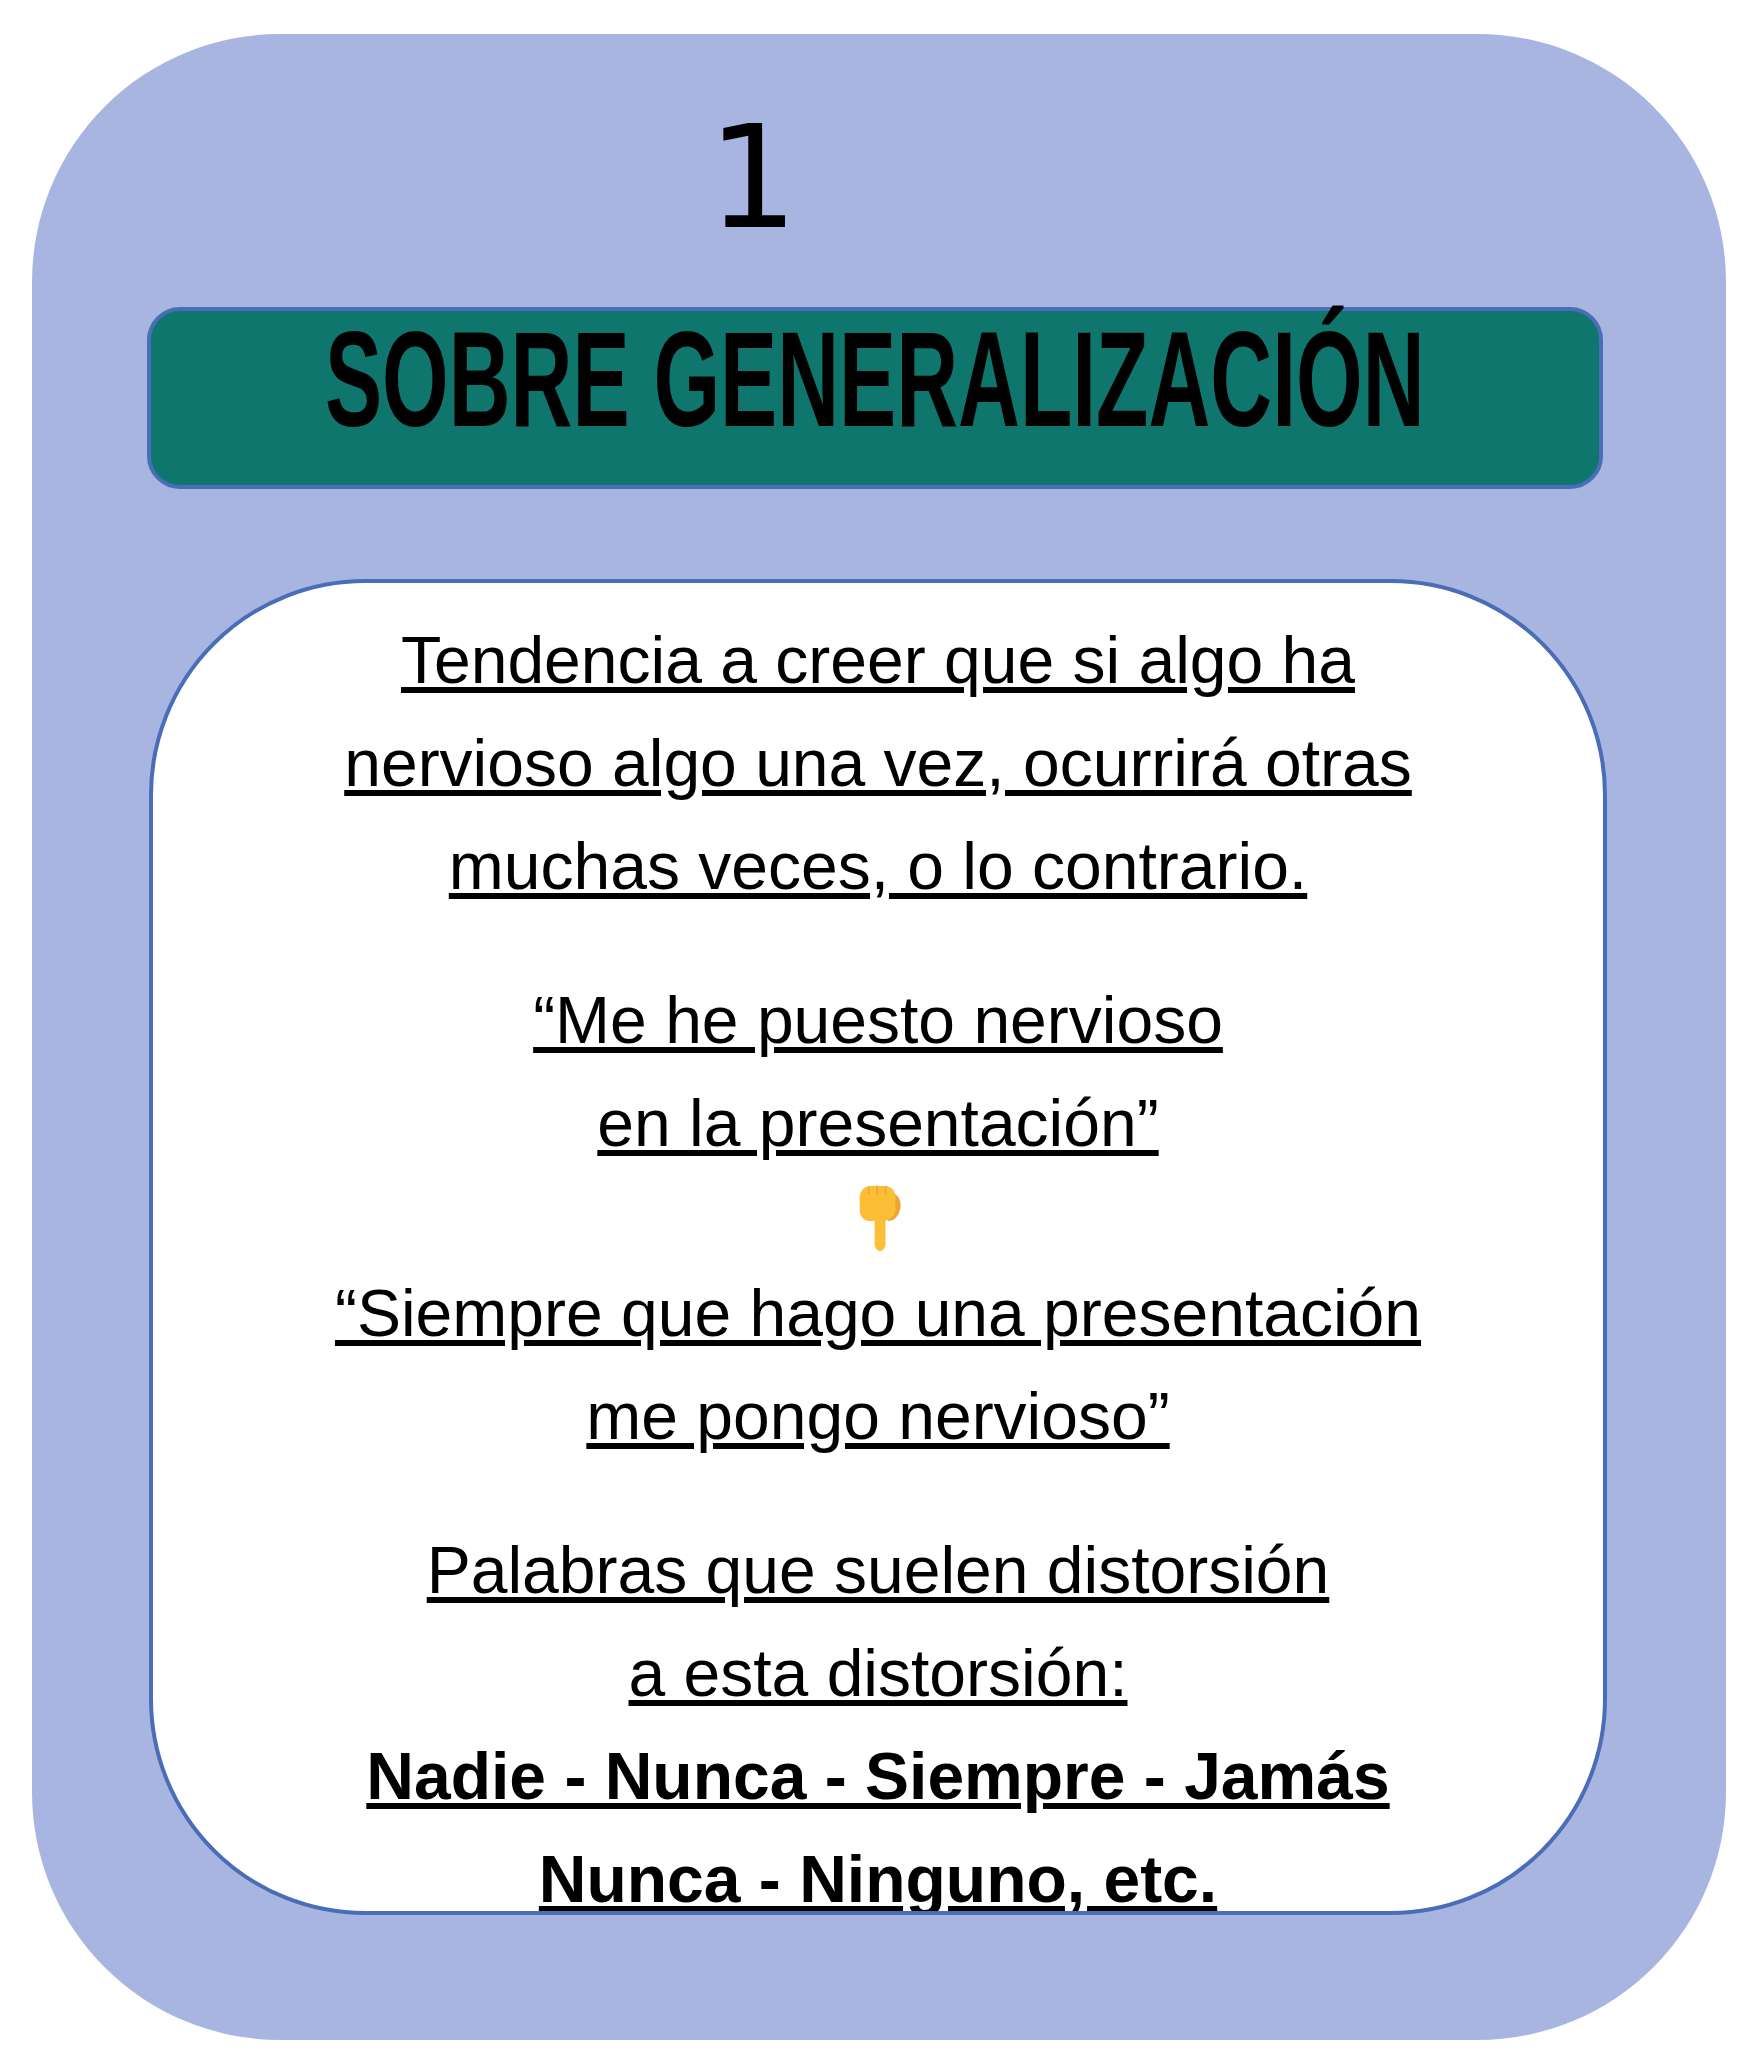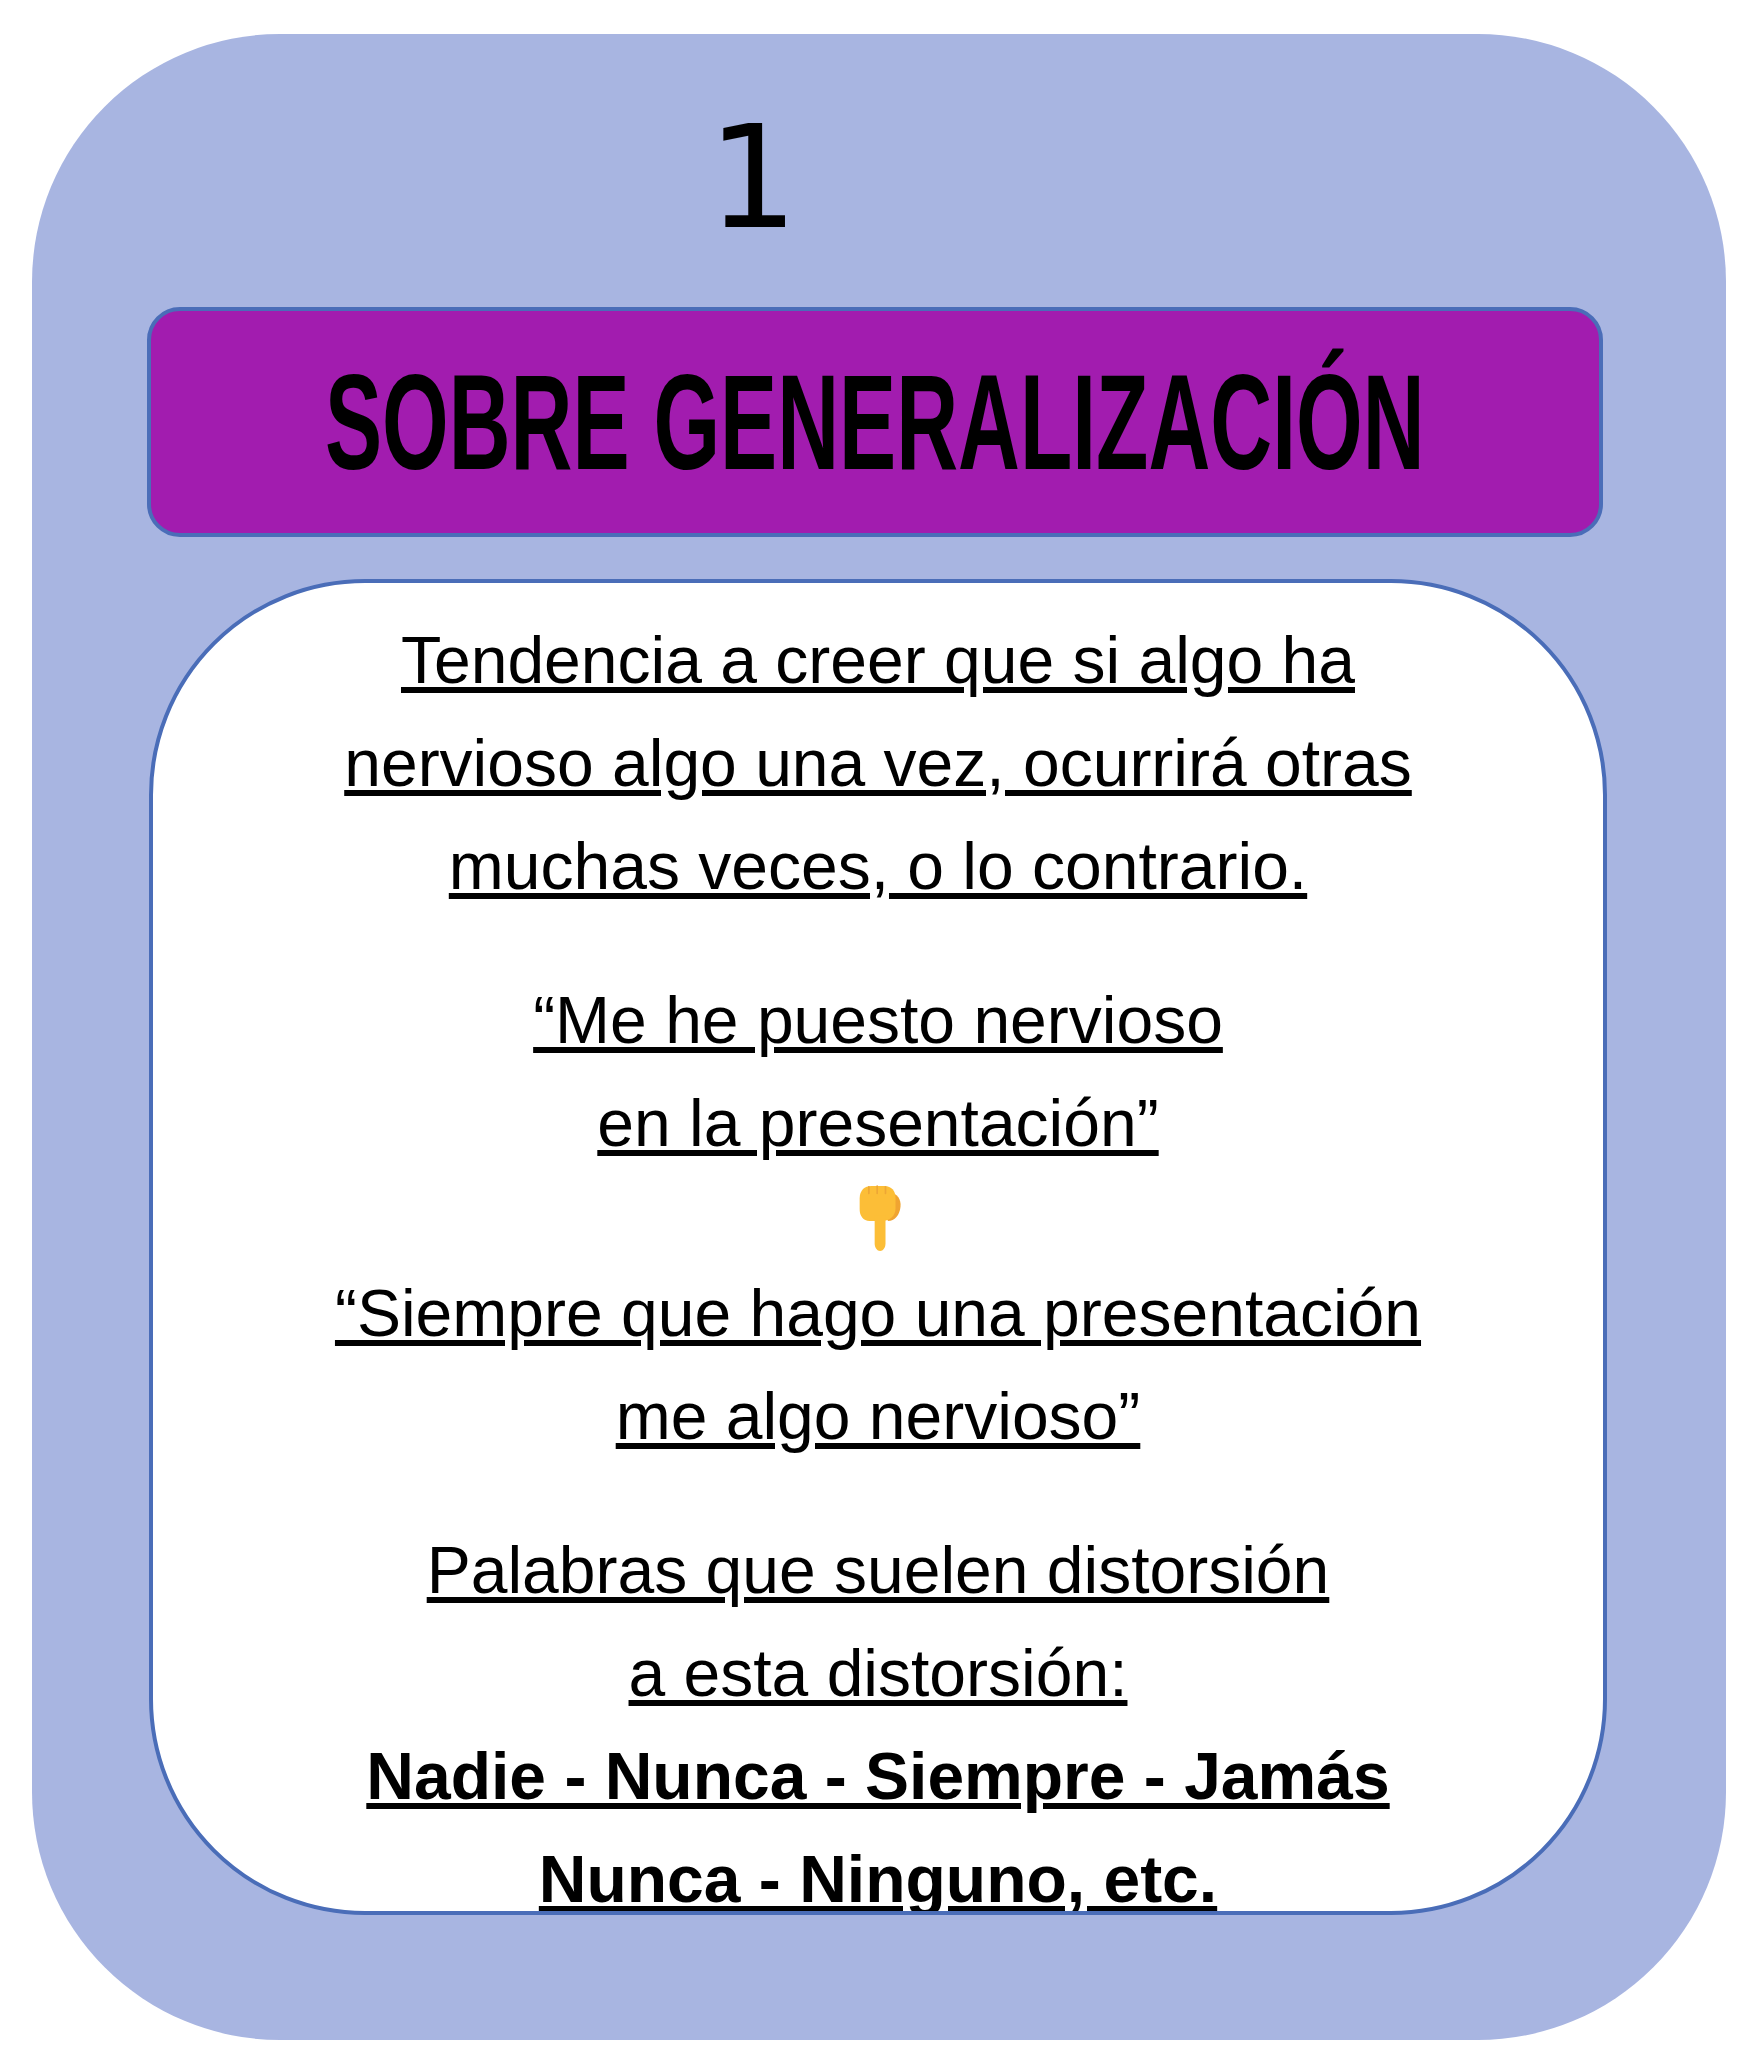--- a/index.html
+++ b/index.html
@@ -33,27 +33,27 @@
     font-family: "DejaVu Sans", sans-serif;
     font-size: 142px;
     line-height: 1;
     color: #000000;
   }
   .title-box {
     position: absolute;
     left: 115px;
     top: 273px;
     width: 1456px;
-    height: 230px;
+    height: 182px;
     box-sizing: border-box;
-    background: #a21caf;
+    background: #0f766e;
     border: 4.6px solid #4a6db8;
     border-radius: 33px;
     display: flex;
-    align-items: center;
+    align-items: flex-start;
     justify-content: center;
   }
   .title-text {
     font-size: 136px;
     font-weight: bold;
     line-height: 1;
     white-space: nowrap;
     color: #000000;
     transform: scaleX(0.63);
     letter-spacing: 0;
@@ -119,21 +119,21 @@
       <div class="emoji-line">
         <svg width="50" height="75" viewBox="0 0 60 88" aria-hidden="true">
           <path d="M42 14 C52 12 58 20 57 30 C56 40 50 47 42 47 L38 40 L38 18 Z" fill="#f0a431"></path>
           <path d="M8 20 C8 10 14 5 22 5 L38 5 C46 5 51 11 51 19 L51 32 C51 41 44 47 35 47 L20 47 C12 47 8 41 8 33 Z" fill="#fcbe37"></path>
           <path d="M19 6 L19 14 M29 5 L29 14 M39 6 L39 14" stroke="#eea735" stroke-width="2" fill="none" stroke-linecap="round"></path>
           <path d="M26 40 L26 74 C26 79 29 83 32.5 83 C36 83 39 79 39 74 L39 40 Z" fill="#fcbe37"></path>
         </svg>
       </div>
 
       <p class="line">“Siempre que hago una presentación</p>
-      <p class="line">me algo nervioso”</p>
+      <p class="line">me pongo nervioso”</p>
 
       <div class="gap"></div>
 
       <p class="line">Palabras que suelen distorsión</p>
       <p class="line">a esta distorsión:</p>
       <p class="line bold">Nadie - Nunca - Siempre - Jamás</p>
       <p class="line bold">Nunca - Ninguno, etc.</p>
 
     </div>
   </div>

